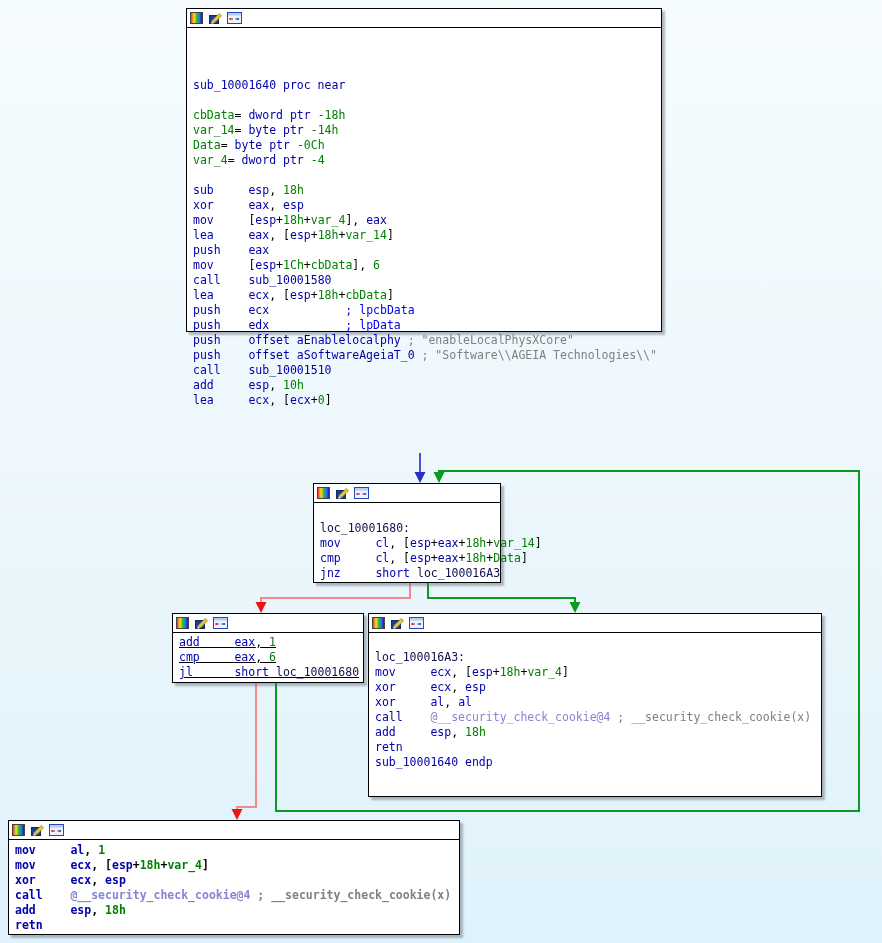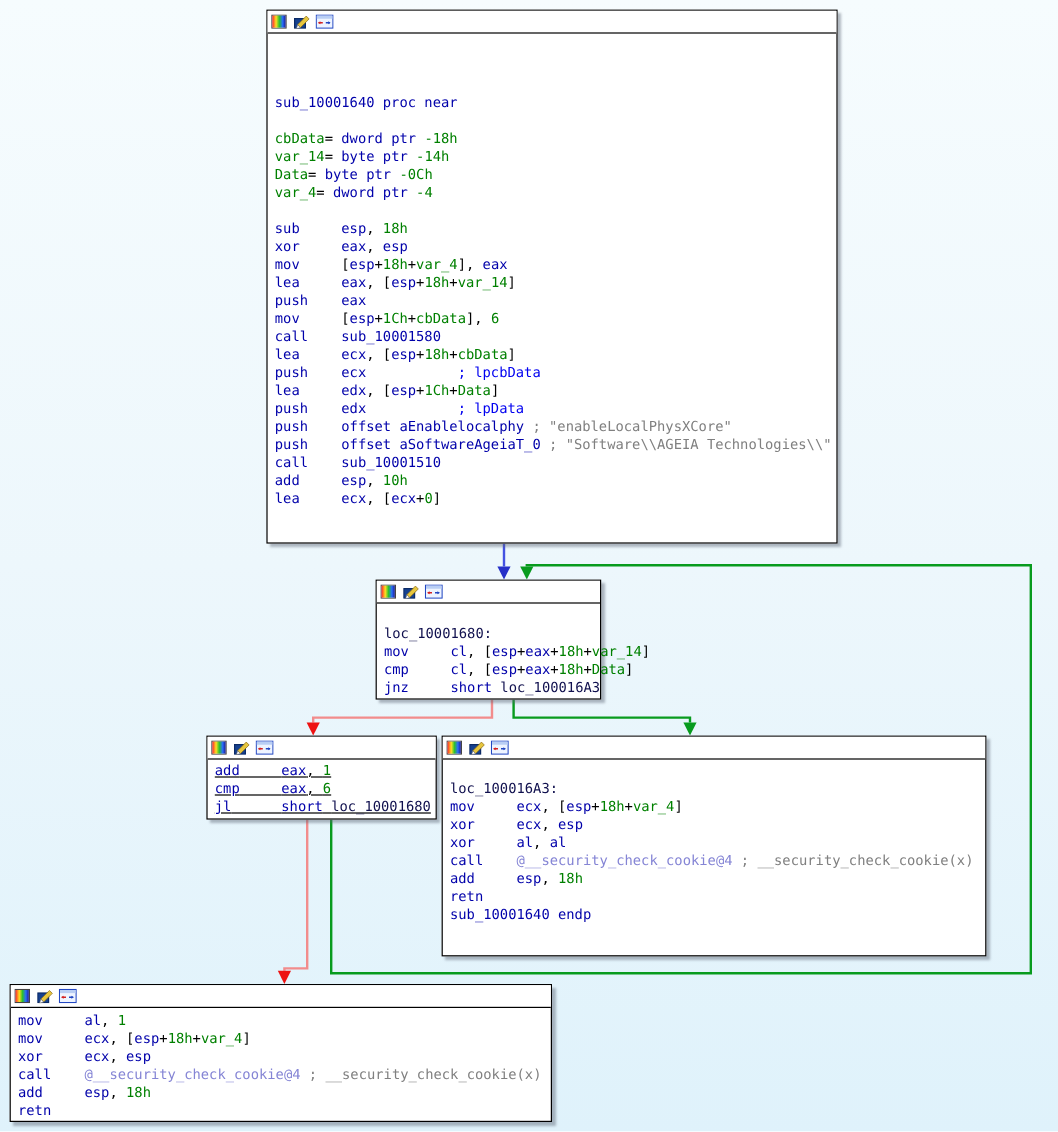--- a/index.html
+++ b/index.html
@@ -56,21 +56,21 @@
       <polyline points="410,583 410,598 261,598 261,602" fill="none" stroke="#F28C8C" stroke-width="2"></polyline>
       <polygon points="255.5,602 266.5,602 261,613" fill="#EE1212"></polygon>
       <polyline points="428,583 428,598 575,598 575,602" fill="none" stroke="#089B1E" stroke-width="2"></polyline>
       <polygon points="569.5,602 580.5,602 575,613" fill="#089B1E"></polygon>
       <polyline points="276,683 276,811 859,811 859,471 439,471 439,472" fill="none" stroke="#089B1E" stroke-width="2"></polyline>
       <polygon points="433.5,472 444.5,472 439,483" fill="#089B1E"></polygon>
       <polyline points="256,683 256,807 237,807 237,809" fill="none" stroke="#F28C8C" stroke-width="2"></polyline>
       <polygon points="231.5,809 242.5,809 237,820" fill="#EE1212"></polygon>
     </svg>
   <div id="blocks">
-      <div class="block" style="left: 186px; top: 8px; width: 476px; height: 445px; margin-left: 36px;">
+      <div class="block" style="left: 186px; top: 8px; width: 476px; height: 324px;">
         <div class="titlebar">
           <span class="icon">
             <svg width="13" height="12" viewBox="0 0 13 12">
               <defs>
                 <linearGradient id="rg" x1="0" y1="0" x2="1" y2="0">
                   <stop offset="0" stop-color="#ff2a2a"></stop>
                   <stop offset="0.28" stop-color="#ffdf20"></stop>
                   <stop offset="0.52" stop-color="#2cc22c"></stop>
                   <stop offset="0.78" stop-color="#2a6aff"></stop>
                   <stop offset="1" stop-color="#1b1b8e"></stop>
@@ -111,21 +111,20 @@
           <div class="ln"></div>
           <div class="ln"><span class="seg-k">sub</span><span class="seg-p">     </span><span class="seg-k">esp</span><span class="seg-p">, </span><span class="seg-n">18h</span></div>
           <div class="ln"><span class="seg-k">xor</span><span class="seg-p">     </span><span class="seg-k">eax</span><span class="seg-p">, </span><span class="seg-k">esp</span></div>
           <div class="ln"><span class="seg-k">mov</span><span class="seg-p">     [</span><span class="seg-k">esp</span><span class="seg-p">+</span><span class="seg-n">18h</span><span class="seg-p">+</span><span class="seg-n">var_4</span><span class="seg-p">], </span><span class="seg-k">eax</span></div>
           <div class="ln"><span class="seg-k">lea</span><span class="seg-p">     </span><span class="seg-k">eax</span><span class="seg-p">, [</span><span class="seg-k">esp</span><span class="seg-p">+</span><span class="seg-n">18h</span><span class="seg-p">+</span><span class="seg-n">var_14</span><span class="seg-p">]</span></div>
           <div class="ln"><span class="seg-k">push</span><span class="seg-p">    </span><span class="seg-k">eax</span></div>
           <div class="ln"><span class="seg-k">mov</span><span class="seg-p">     [</span><span class="seg-k">esp</span><span class="seg-p">+</span><span class="seg-n">1Ch</span><span class="seg-p">+</span><span class="seg-n">cbData</span><span class="seg-p">], </span><span class="seg-n">6</span></div>
           <div class="ln"><span class="seg-k">call</span><span class="seg-p">    </span><span class="seg-k">sub_10001580</span></div>
           <div class="ln"><span class="seg-k">lea</span><span class="seg-p">     </span><span class="seg-k">ecx</span><span class="seg-p">, [</span><span class="seg-k">esp</span><span class="seg-p">+</span><span class="seg-n">18h</span><span class="seg-p">+</span><span class="seg-n">cbData</span><span class="seg-p">]</span></div>
           <div class="ln"><span class="seg-k">push</span><span class="seg-p">    </span><span class="seg-k">ecx</span><span class="seg-p">           </span><span class="seg-b">; lpcbData</span></div>
-          <div class="ln"><span class="seg-k">lea</span><span class="seg-p">     </span><span class="seg-k">edx</span><span class="seg-p">, [</span><span class="seg-k">esp</span><span class="seg-p">+</span><span class="seg-n">1Ch</span><span class="seg-p">+</span><span class="seg-n">Data</span><span class="seg-p">]</span></div>
           <div class="ln"><span class="seg-k">push</span><span class="seg-p">    </span><span class="seg-k">edx</span><span class="seg-p">           </span><span class="seg-b">; lpData</span></div>
           <div class="ln"><span class="seg-k">push</span><span class="seg-p">    </span><span class="seg-k">offset aEnablelocalphy</span><span class="seg-p"> </span><span class="seg-g">; "enableLocalPhysXCore"</span></div>
           <div class="ln"><span class="seg-k">push</span><span class="seg-p">    </span><span class="seg-k">offset aSoftwareAgeiaT_0</span><span class="seg-p"> </span><span class="seg-g">; "Software\\AGEIA Technologies\\"</span></div>
           <div class="ln"><span class="seg-k">call</span><span class="seg-p">    </span><span class="seg-k">sub_10001510</span></div>
           <div class="ln"><span class="seg-k">add</span><span class="seg-p">     </span><span class="seg-k">esp</span><span class="seg-p">, </span><span class="seg-n">10h</span></div>
           <div class="ln"><span class="seg-k">lea</span><span class="seg-p">     </span><span class="seg-k">ecx</span><span class="seg-p">, [</span><span class="seg-k">ecx</span><span class="seg-p">+</span><span class="seg-n">0</span><span class="seg-p">]</span></div>
         </div>
       </div>
       <div class="block" style="left: 313px; top: 483px; width: 188px; height: 100px;">
         <div class="titlebar">
@@ -253,21 +252,21 @@
           <div class="ln"><span class="seg-k">xor</span><span class="seg-p">     </span><span class="seg-k">ecx</span><span class="seg-p">, </span><span class="seg-k">esp</span></div>
           <div class="ln"><span class="seg-k">xor</span><span class="seg-p">     </span><span class="seg-k">al</span><span class="seg-p">, </span><span class="seg-k">al</span></div>
           <div class="ln"><span class="seg-k">call</span><span class="seg-p">    </span><span class="seg-i">@__security_check_cookie@4</span><span class="seg-p"> </span><span class="seg-g">; __security_check_cookie(x)</span></div>
           <div class="ln"><span class="seg-k">add</span><span class="seg-p">     </span><span class="seg-k">esp</span><span class="seg-p">, </span><span class="seg-n">18h</span></div>
           <div class="ln"><span class="seg-k">retn</span></div>
           <div class="ln"><span class="seg-k">sub_10001640 endp</span></div>
           <div class="ln"></div>
           <div class="ln"></div>
         </div>
       </div>
-      <div class="block" style="left: 8px; top: 820px; width: 452px; height: 115px;">
+      <div class="block" style="left: 8px; top: 820px; width: 452px; height: 115px; font-weight: bold;">
         <div class="titlebar">
           <span class="icon">
             <svg width="13" height="12" viewBox="0 0 13 12">
               <defs>
                 <linearGradient id="rg" x1="0" y1="0" x2="1" y2="0">
                   <stop offset="0" stop-color="#ff2a2a"></stop>
                   <stop offset="0.28" stop-color="#ffdf20"></stop>
                   <stop offset="0.52" stop-color="#2cc22c"></stop>
                   <stop offset="0.78" stop-color="#2a6aff"></stop>
                   <stop offset="1" stop-color="#1b1b8e"></stop>

